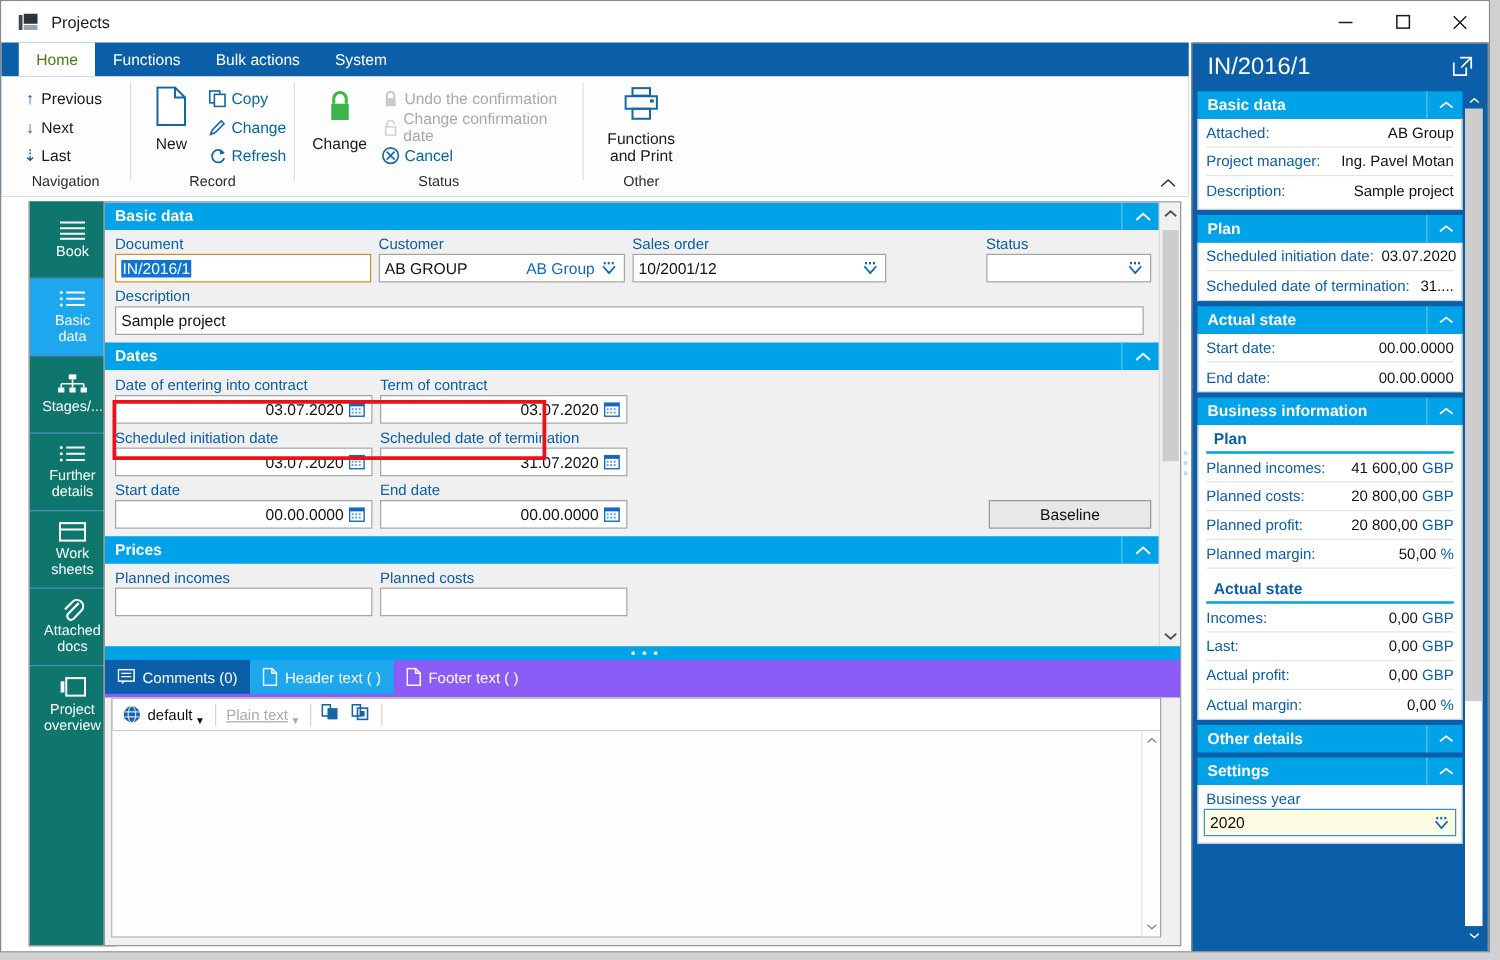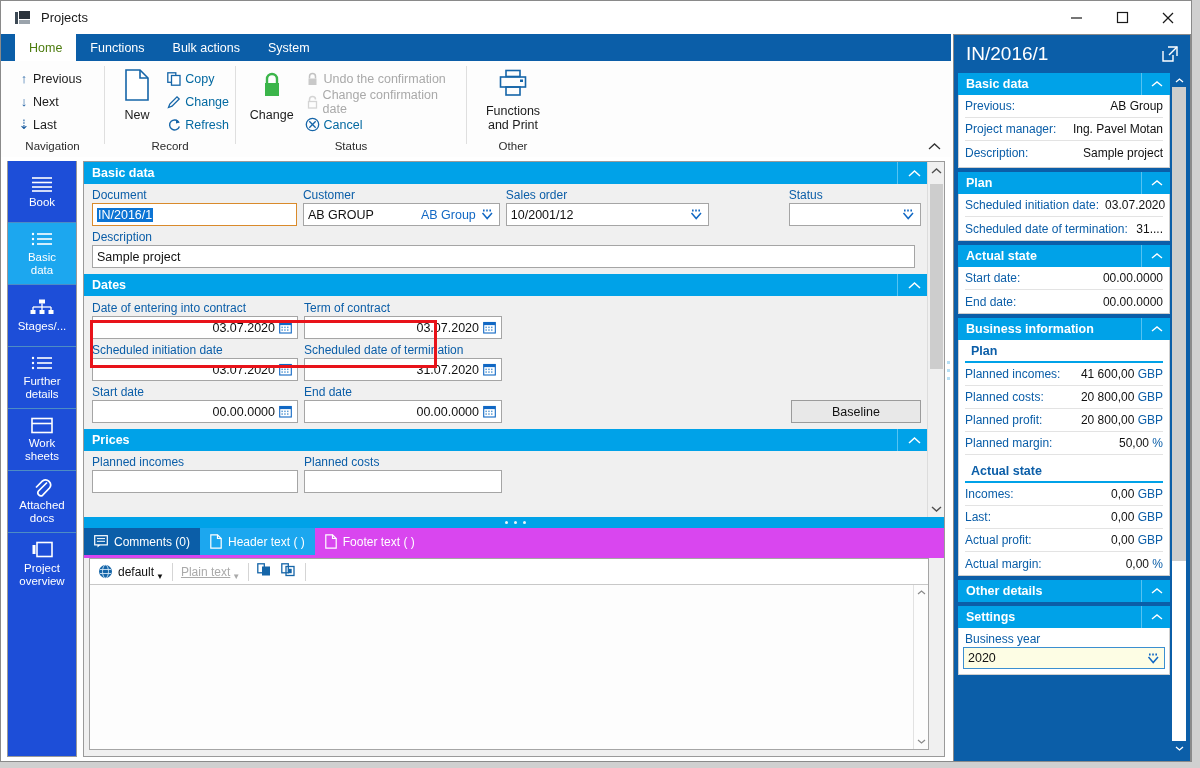--- a/index.html
+++ b/index.html
@@ -60,22 +60,22 @@
 
   .smallcol { display:flex; flex-direction:column; padding-top:2px; }
   .sm-item { display:flex; align-items:center; height:23px; font-size:12.5px; color:#0369a1; }
   .sm-item.disabled { color:#a9a9a9; }
   .sm-item .ic { width:22px; display:flex; align-items:center; justify-content:center; }
 
   .ribcollapse { position:absolute; right:10px; bottom:3px; color:#333; font-size:12px; }
 
   
   .leftnav {
-    position:absolute; left:6px; top:160px; width:70px; height:596px;
-    background:#1d4ed8; border:1px solid #9a9a9a; border-top:none;
+    position:absolute; left:22px; top:160px; width:70px; height:596px;
+    background:#0f766e; border:1px solid #9a9a9a; border-top:none;
   }
   .ln-item {
     height:62px; display:flex; flex-direction:column; align-items:center;
     justify-content:center; color:#fff; font-size:11.5px; line-height:13px;
     text-align:center; border-bottom:1px solid #4d8cc4;
   }
   .ln-item.sel { background:#1ca7ef; }
   .ln-ic { margin-bottom:3px; height:18px; display:flex; align-items:center; }
 
   
@@ -128,21 +128,21 @@
   .vs-thumb { position:absolute; left:2px; top:22px; width:13px; height:185px; background:#cdcdcd; }
 
   
   .splitter {
     position:absolute; left:0; top:355px; width:862px; height:11px;
     background:#00a2e8; display:flex; align-items:center; justify-content:center;
   }
   .splitter .dot { width:3px; height:3px; background:#ffffff; margin:0 3px; border-radius:50%; opacity:.9; }
 
   
-  .btabs { position:absolute; left:0; top:366px; width:862px; height:30px; background:#d946ef; display:flex; }
+  .btabs { position:absolute; left:0; top:366px; width:862px; height:30px; background:#8b5cf6; display:flex; }
   .btab { height:27px; display:flex; align-items:center; padding:0 10px; color:#fff; font-size:12px; white-space:nowrap; }
   .btab .ic { margin-right:6px; display:flex; align-items:center; }
   .btab.active { background:#0b5ea8; }
   .btab.lit { background:#1ca7ef; }
 
   .editorwrap {
     position:absolute; left:5px; top:396px; width:840px; height:192px;
     background:#fff; border:1px solid #a5a5a5;
   }
   .etoolbar { height:26px; border-bottom:1px solid #c8c8c8; display:flex; align-items:center; padding:0 4px; }
@@ -828,21 +828,21 @@
       <div class="rp-sect-hd">
         <span>Basic data</span>
         <span class="chev">
           <svg width="12" height="8">
               <path d="M1 6 L6 2 L11 6" fill="none" stroke="#fff" stroke-width="1.4"></path>
             </svg>
         </span>
       </div>
       <div class="rp-body" style="height:73px">
         <div class="rp-row">
-          <span class="rp-k">Previous:</span>
+          <span class="rp-k">Attached:</span>
           <span class="rp-v">AB Group</span>
         </div>
         <div class="rp-row">
           <span class="rp-k">Project manager:</span>
           <span class="rp-v">Ing. Pavel Motan</span>
         </div>
         <div class="rp-row">
           <span class="rp-k">Description:</span>
           <span class="rp-v">Sample project</span>
         </div>

